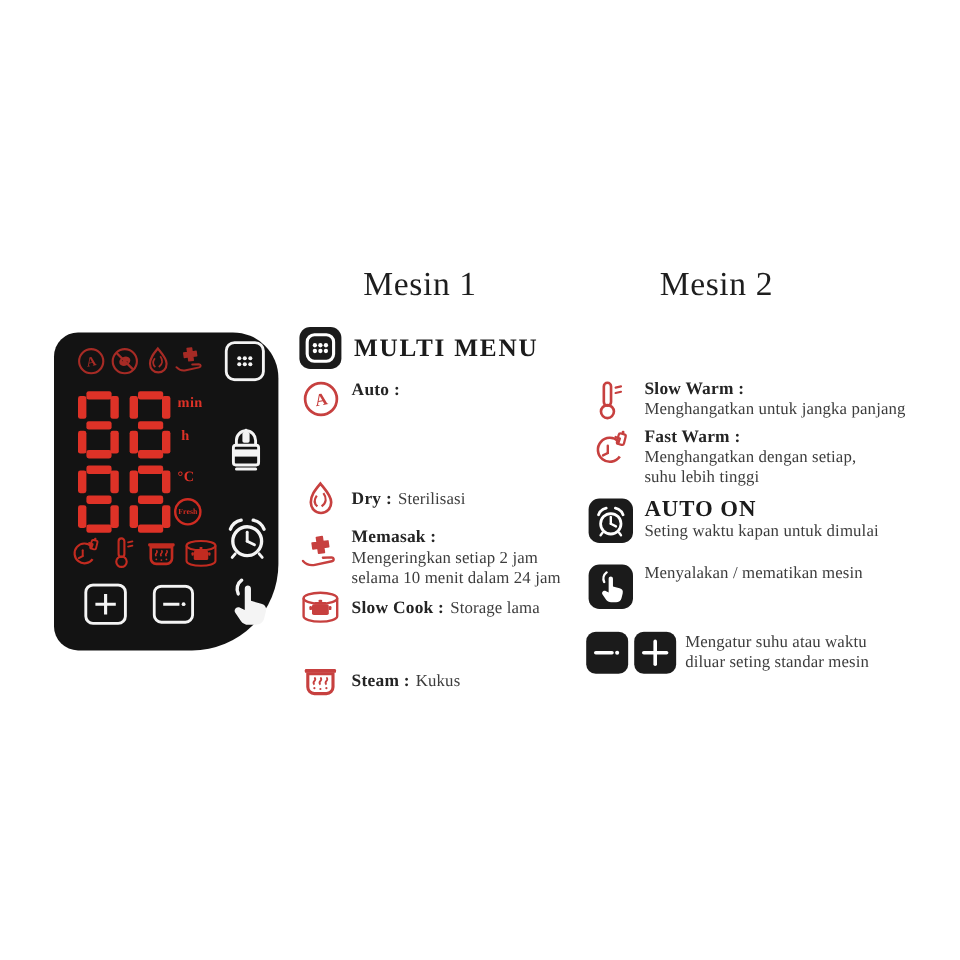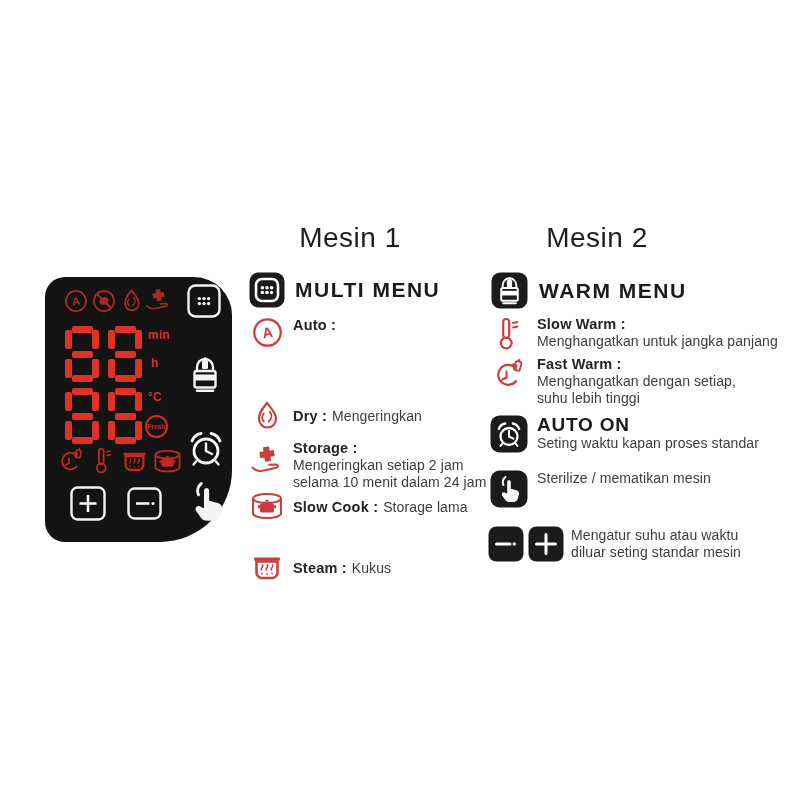--- a/index.html
+++ b/index.html
@@ -1,17 +1,17 @@
 <!DOCTYPE html>
 <html><head>
 <meta charset="utf-8">
 <style>
   html,body{margin:0;padding:0;background:#ffffff;}
   .canvas{position:relative;width:800px;height:692px;background:#ffffff;overflow:hidden;
-          font-family:Liberation Sans, sans-serif;color:#222;}
+          font-family:Liberation Serif, serif;color:#222;}
 
   
   .mtitle{position:absolute;width:210px;text-align:center;font-size:28px;font-weight:500;
           color:#1e1e1e;letter-spacing:.5px;}
 
   
   .row{position:absolute;display:flex;align-items:flex-start;}
   .row.center{align-items:center;}
   .icnbox{width:38px;display:flex;justify-content:center;flex:0 0 38px;}
   .icnbox2{width:42px;display:flex;justify-content:center;flex:0 0 42px;}
@@ -269,34 +269,34 @@
 
 
   <div class="row center" style="left:248px;top:400px">
     <span class="icnbox red">
       <svg width="30" height="32" viewBox="0 0 30 32">
           <path d="M15 3 C10 9 7 13 7 18.5 C7 23.7 10.6 27.5 15.5 27.5 C20.4 27.5 24 23.7 24 18.5 C24 13 19 8 15 3 Z" fill="none" stroke="currentColor" stroke-width="2.2"></path>
           <path d="M12 13 c-2.5 3.5 -2.5 6.5 .5 9" fill="none" stroke="currentColor" stroke-width="1.8"></path>
           <path d="M17.5 11 c3 4 2.5 8 -1.5 11" fill="none" stroke="currentColor" stroke-width="1.8"></path>
         </svg>
     </span>
-    <div class="txt"><span class="ttl">Dry :</span><span class="dsc inline">Mengeringkan</span></div>
+    <div class="txt"><span class="ttl">Dry :</span><span class="dsc inline">Sterilisasi</span></div>
   </div>
 
   <div class="row" style="left:248px;top:440px">
     <span class="icnbox red" style="margin-top:4px">
       <svg width="34" height="32" viewBox="0 0 34 32">
           <g transform="rotate(-8 17 10)">
             <path d="M14.6 3.5 h4.8 v4.2 h4.2 v4.8 h-4.2 v4.2 h-4.8 v-4.2 h-4.2 v-4.8 h4.2 z" fill="currentColor" stroke="currentColor" stroke-width="1.4" stroke-linejoin="round"></path>
           </g>
           <path d="M2.5 23.5 c2.5 2.8 6 4 10 3.2 l14 -3 c2.2 -.5 2 -3 -.4 -3.2 l-7 .3" fill="none" stroke="currentColor" stroke-width="2" stroke-linecap="round"></path>
         </svg>
     </span>
     <div class="txt">
-      <div class="ttl">Storage :</div>
+      <div class="ttl">Memasak :</div>
       <div class="dsc">Mengeringkan setiap 2 jam</div>
       <div class="dsc">selama 10 menit dalam 24 jam</div>
     </div>
   </div>
 
   <div class="row center" style="left:248px;top:492px">
     <span class="icnbox red">
       <svg width="36" height="30" viewBox="0 0 36 30">
           <ellipse cx="18" cy="6.5" rx="14" ry="4.5" fill="none" stroke="currentColor" stroke-width="2"></ellipse>
           <path d="M4 6.5 V21.5 a14 4.5 0 0 0 28 0 V6.5" fill="none" stroke="currentColor" stroke-width="2"></path>
@@ -319,34 +319,20 @@
           <path d="M16 12.5 q1.5 1.5 0 3 q-1.5 1.5 0 3" fill="none" stroke="currentColor" stroke-width="1.5"></path>
           <path d="M21 12.5 q1.5 1.5 0 3 q-1.5 1.5 0 3" fill="none" stroke="currentColor" stroke-width="1.5"></path>
           <circle cx="11" cy="21.5" r=".9" fill="currentColor"></circle>
           <circle cx="16" cy="22.2" r=".9" fill="currentColor"></circle>
           <circle cx="21" cy="21.5" r=".9" fill="currentColor"></circle>
         </svg>
     </span>
     <div class="txt"><span class="ttl">Steam :</span><span class="dsc inline">Kukus</span></div>
   </div>
 
-  <div class="row center" style="left:488px;top:272px">
-    <span class="icnbox2">
-      <svg width="37" height="37" viewBox="0 0 38 38">
-          <rect x="0.5" y="0.5" width="37" height="37" rx="9" fill="#1b1b1b"></rect>
-          <path d="M12 16.5 v-3 a7 7 0 0 1 14 0 v3" fill="none" stroke="#fff" stroke-width="2"></path>
-          <rect x="16.3" y="8.3" width="5.4" height="7.5" rx="1.4" fill="#fff"></rect>
-          <rect x="18" y="6" width="2" height="2.4" rx="1" fill="#fff"></rect>
-          <rect x="10.5" y="16.5" width="17" height="13" rx="1.6" fill="none" stroke="#fff" stroke-width="2"></rect>
-          <rect x="10.5" y="19.3" width="17" height="4.8" fill="#fff"></rect>
-          <rect x="11.5" y="31" width="15" height="2.2" rx="1.1" fill="#fff"></rect>
-        </svg>
-    </span>
-    <span class="menuhdr">WARM MENU</span>
-  </div>
 
   <div class="row" style="left:488px;top:316px">
     <span class="icnbox2 red">
       <svg width="26" height="34" viewBox="0 0 26 34">
           <rect x="7.2" y="3" width="6" height="19" rx="3" fill="none" stroke="currentColor" stroke-width="2.2"></rect>
           <circle cx="10.2" cy="27" r="5.4" fill="none" stroke="currentColor" stroke-width="2.2"></circle>
           <line x1="17" y1="7" x2="21.5" y2="6" stroke="currentColor" stroke-width="1.8" stroke-linecap="round"></line>
           <line x1="17" y1="11.5" x2="21.5" y2="10.5" stroke="currentColor" stroke-width="1.8" stroke-linecap="round"></line>
         </svg>
     </span>
@@ -384,34 +370,34 @@
           <path d="M19 21.5 V15.8" stroke="#fff" stroke-width="2" stroke-linecap="round"></path>
           <path d="M19 21.5 l4.3 2.2" stroke="#fff" stroke-width="2" stroke-linecap="round"></path>
           <path d="M8.8 14 a8.5 8.5 0 0 1 6.4 -5.5" fill="none" stroke="#fff" stroke-width="2.3" stroke-linecap="round"></path>
           <path d="M29.2 14 a8.5 8.5 0 0 0 -6.4 -5.5" fill="none" stroke="#fff" stroke-width="2.3" stroke-linecap="round"></path>
           <path d="M12.2 28.8 l-1.7 2.2" stroke="#fff" stroke-width="2" stroke-linecap="round"></path>
           <path d="M25.8 28.8 l1.7 2.2" stroke="#fff" stroke-width="2" stroke-linecap="round"></path>
         </svg>
     </span>
     <div class="txt">
       <div class="bigttl">AUTO ON</div>
-      <div class="dsc">Seting waktu kapan proses standar</div>
+      <div class="dsc">Seting waktu kapan untuk dimulai</div>
     </div>
   </div>
 
   <div class="row" style="left:488px;top:470px">
     <span class="icnbox2 dark">
       <svg width="38" height="38" viewBox="0 0 38 38">
           <rect x="0.5" y="0.5" width="37" height="37" rx="9" fill="#1b1b1b"></rect>
           <path d="M13.5 15 a6.5 6.5 0 0 1 2 -8" fill="none" stroke="#fff" stroke-width="2" stroke-linecap="round"></path>
           <path d="M17.2 12.2 c0 -2.5 3.6 -2.5 3.6 0 v6.6 l5.5 1.5 c2.3 .6 3.1 2.1 2.6 4.3 l-1 3.9 c-.5 2 -2.3 3.4 -4.5 3.4 h-4.2 c-1.7 0 -3.2 -.8 -4.1 -2.1 l-3 -4.4 c-1.2 -1.7 .8 -3.8 2.7 -2.9 l2.4 1.2 z" fill="#fff"></path>
         </svg>
     </span>
     <div class="txt">
-      <div class="dsc">Sterilize / mematikan mesin</div>
+      <div class="dsc">Menyalakan / mematikan mesin</div>
     </div>
   </div>
 
   <div class="row center" style="left:488px;top:526px">
     <span style="margin-right:4px">
       <svg width="36" height="36" viewBox="0 0 36 36">
           <rect x="0.5" y="0.5" width="35" height="35" rx="8" fill="#1b1b1b"></rect>
           <line x1="8.5" y1="18" x2="22" y2="18" stroke="#fff" stroke-width="3" stroke-linecap="round"></line>
           <circle cx="26.3" cy="18" r="1.7" fill="#fff"></circle>
         </svg>

